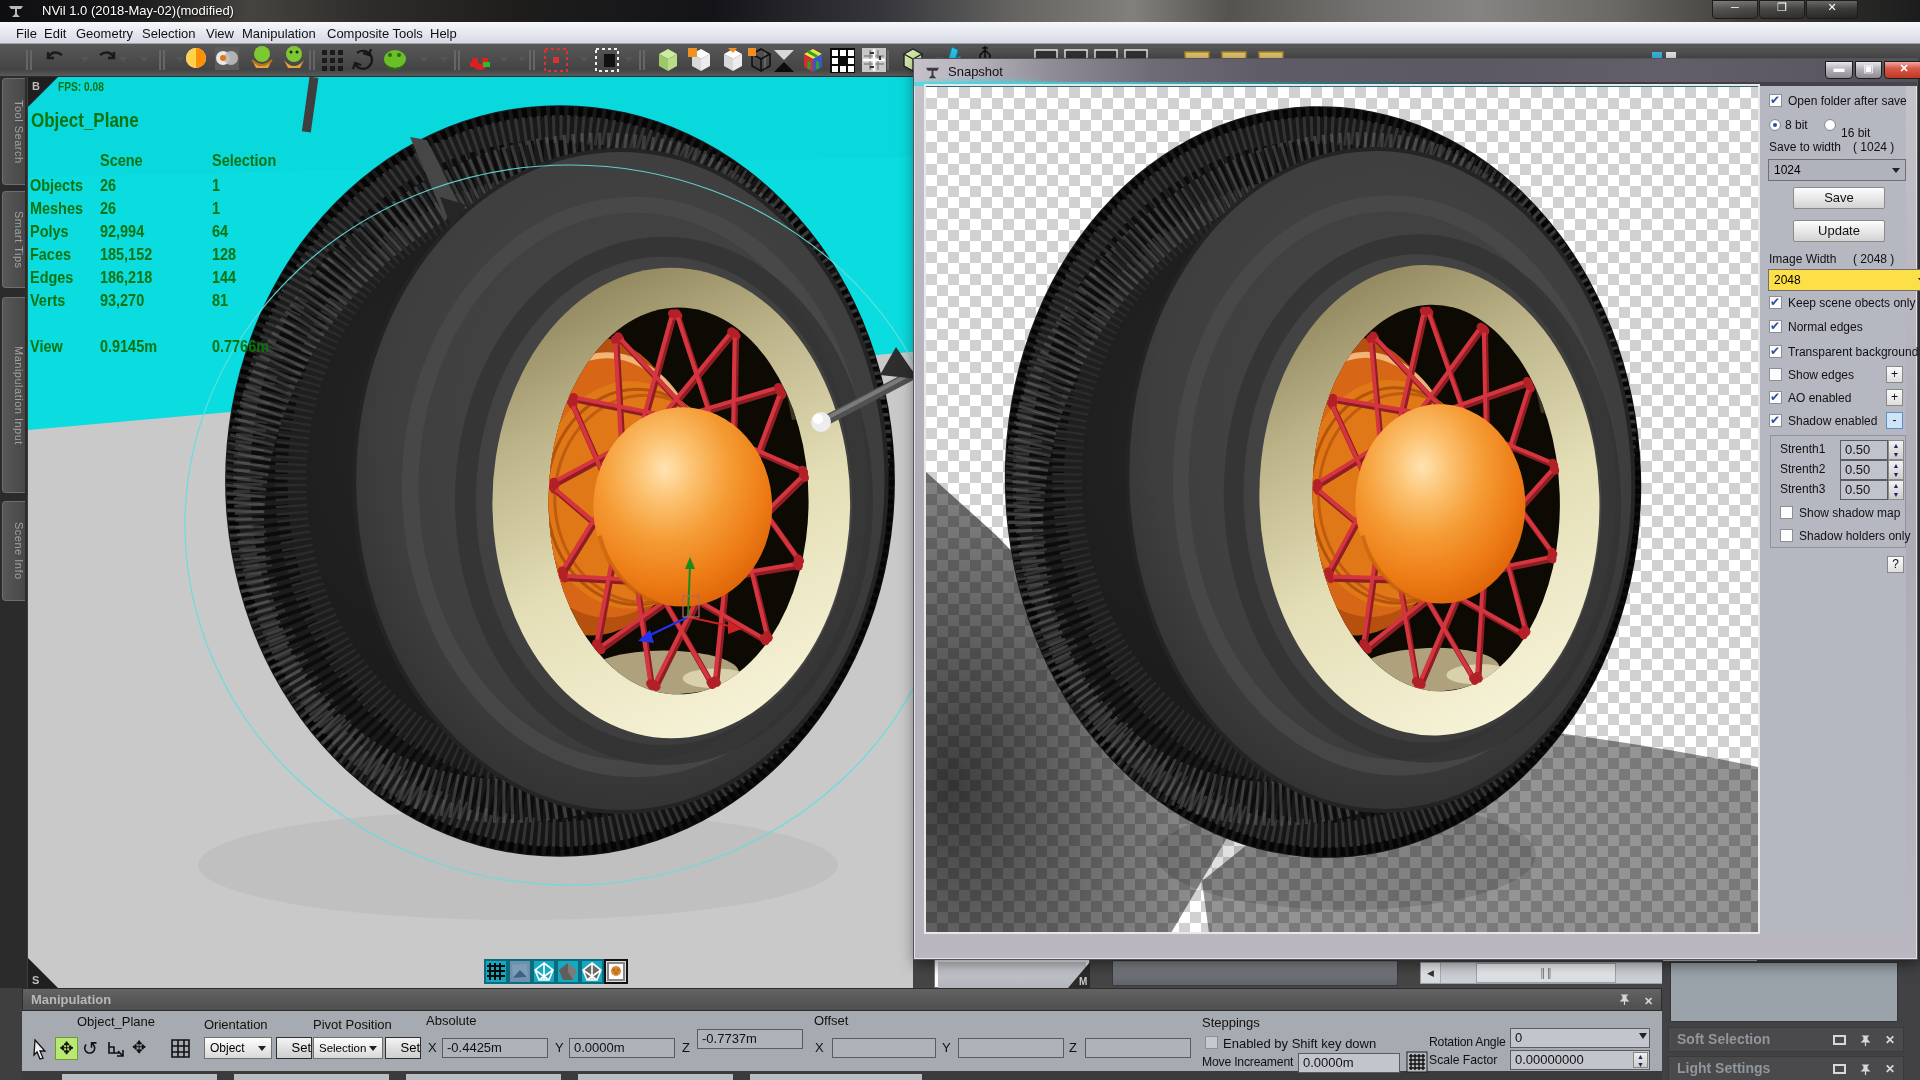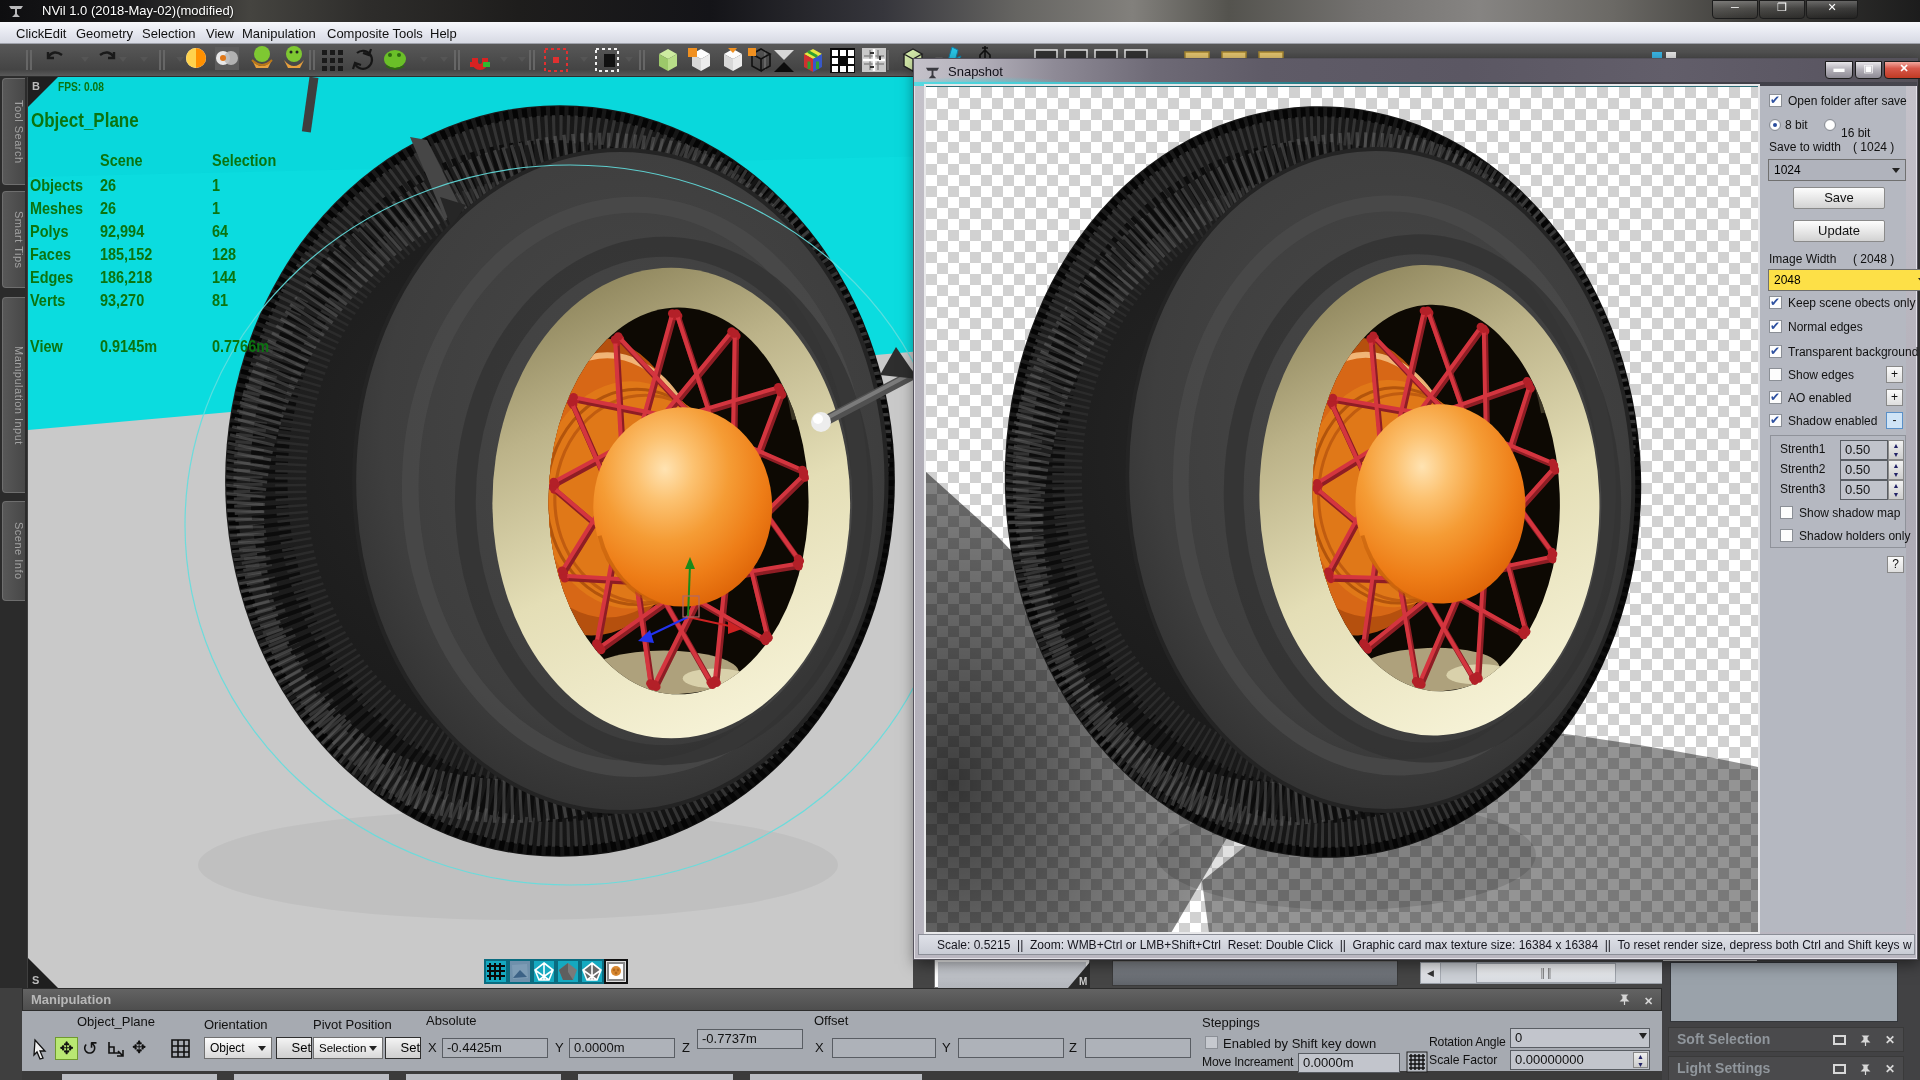--- a/index.html
+++ b/index.html
@@ -45,21 +45,21 @@
 <div class="abs" id="titlebar">
   <svg class="abs" style="left:7px;top:3px" width="18" height="16" viewBox="0 0 18 16">
       <path d="M2 3 h14 l-2 3 h-4 v5 l3 3 H5 l3-3 V6 H4 Z" fill="#b9b9bb"></path>
     </svg>
   <span class="ttl">NVil 1.0 (2018-May-02)(modified)</span>
   <div class="winbtn" style="left:1712px;top:0;width:46px">─</div>
   <div class="winbtn" style="left:1759px;top:0;width:46px">❐</div>
   <div class="winbtn" style="left:1806px;top:0;width:52px">✕</div>
 </div>
 <div class="abs" id="menubar">
-  <span style="left:16px">Click</span>
+  <span style="left:16px">File</span>
     <span style="left:44px">Edit</span>
     <span style="left:76px">Geometry</span>
     <span style="left:142px">Selection</span>
     <span style="left:206px">View</span>
     <span style="left:242px">Manipulation</span>
     <span style="left:327px">Composite Tools</span>
     <span style="left:430px">Help</span>
 </div>
 <div class="abs" id="toolbar"><svg width="1920" height="33" id="tbsvg">
 <g fill="none" stroke="#2a2a2a" stroke-width="2.4">
@@ -636,14 +636,13 @@
       <span class="spin" style="left:128px;top:374px"></span>
     <span class="ptext" style="left:20px;top:396px">Strenth3</span>
       <div class="fld" style="left:80px;top:394px;width:48px;background:#c0c3cb">0.50</div>
       <span class="spin" style="left:128px;top:394px"></span>
     <div class="cb" style="left:20px;top:420px"></div>
       <span class="ptext" style="left:39px;top:420px">Show shadow map</span>
     <div class="cb" style="left:20px;top:443px"></div>
       <span class="ptext" style="left:39px;top:443px">Shadow holders only</span>
     <div class="plus" style="left:127px;top:470px">?</div>
   </div>
-  <div id="snapstatus">Scale:&nbsp;0.5215&nbsp; ||&nbsp; Zoom: WMB+Ctrl or LMB+Shift+Ctrl&nbsp; Reset: Double Click&nbsp; ||&nbsp; Graphic card max texture size:&nbsp;16384 x 16384&nbsp; ||&nbsp; To reset render size, depress both Ctrl and Shift keys w</div>
 </div>
 
 </body></html>

